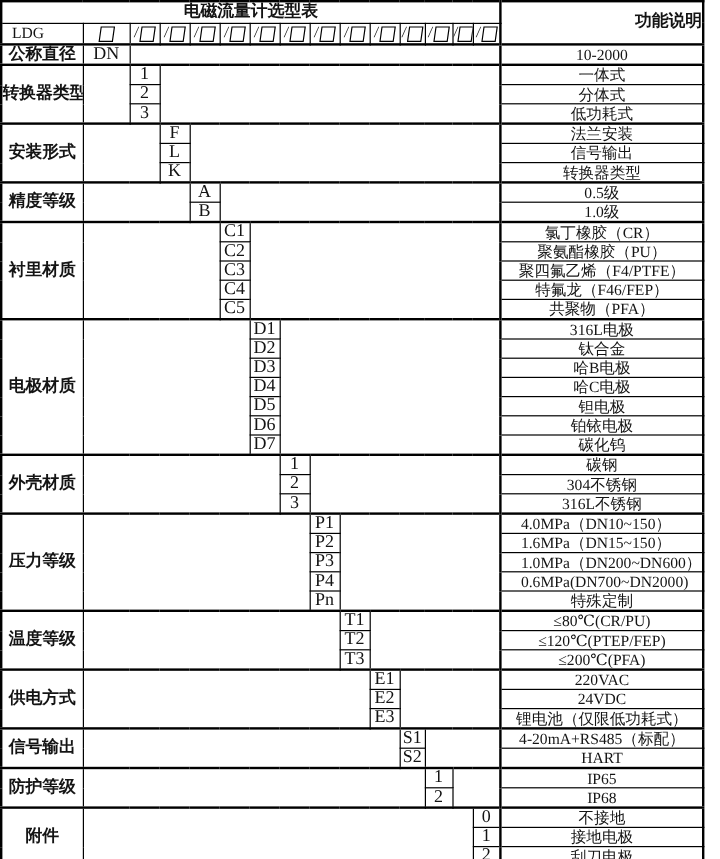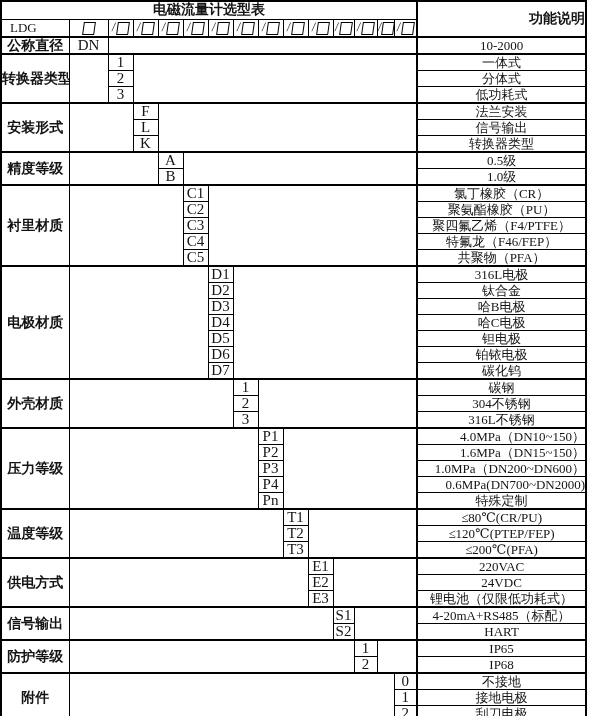--- a/index.html
+++ b/index.html
@@ -15,21 +15,21 @@
   td.fhead{text-align:right;font-weight:bold;font-size:14px;border-left:2px solid #000;}
   td.ldg{text-align:left;padding-left:8px;font-size:13px;margin-top:12px;}
   td.slot{text-align:center;}
   .sl{font-size:13px;display:inline-block;transform:skewX(-6deg);}
   .box{display:inline-block;width:10px;height:11px;border:1px solid #000;
        transform:skewX(-8deg);vertical-align:middle;margin-left:1px;background:#fff;}
   td.cat{text-align:center;font-weight:bold;font-size:14px;letter-spacing:0px;}
   td.code{text-align:center;font-size:15px;}
   td.emp{background:#fff;}
   td.desc{text-align:center;font-size:13px;border-left:2px solid #000;margin-top:37px;}
-  td.desc.left{text-align:right;padding-left:4px;}
+  td.desc.left{text-align:left;padding-left:16px;}
   tr.bstart td{border-top:2px solid #000;}
 </style>
 </head>
 <body>
 
 <div id="page">
   <table>
     <colgroup>
       <col style="width:68px">
         <col style="width:39px">

